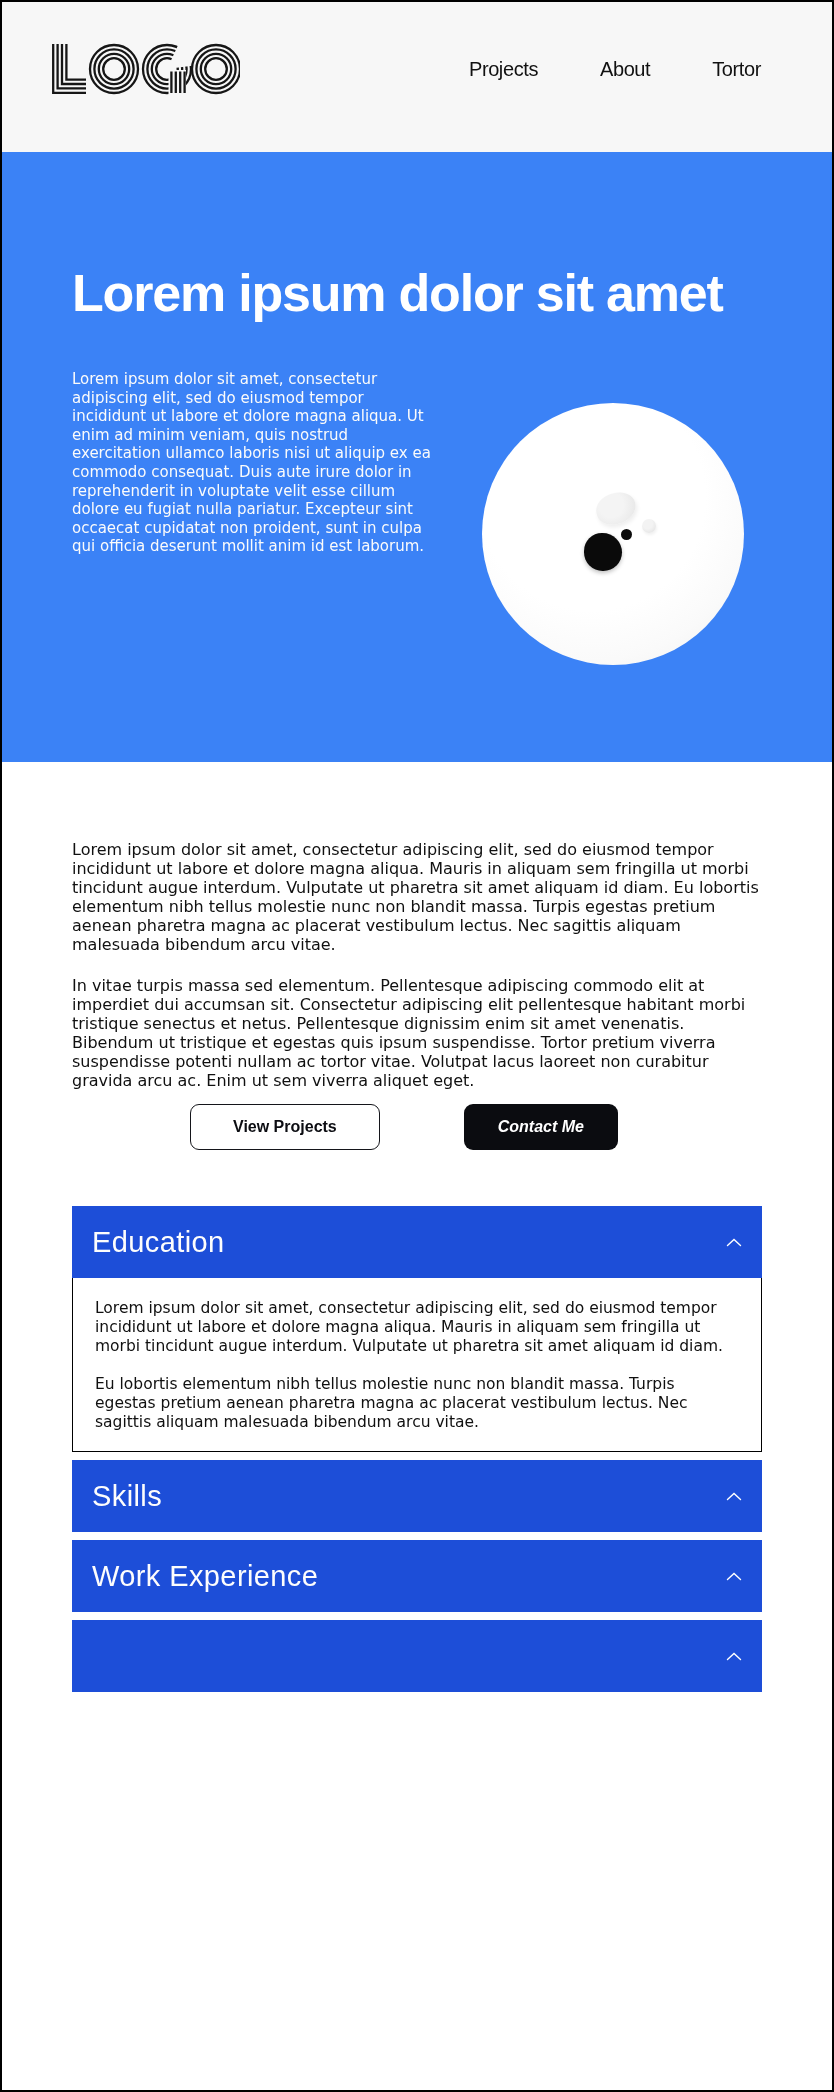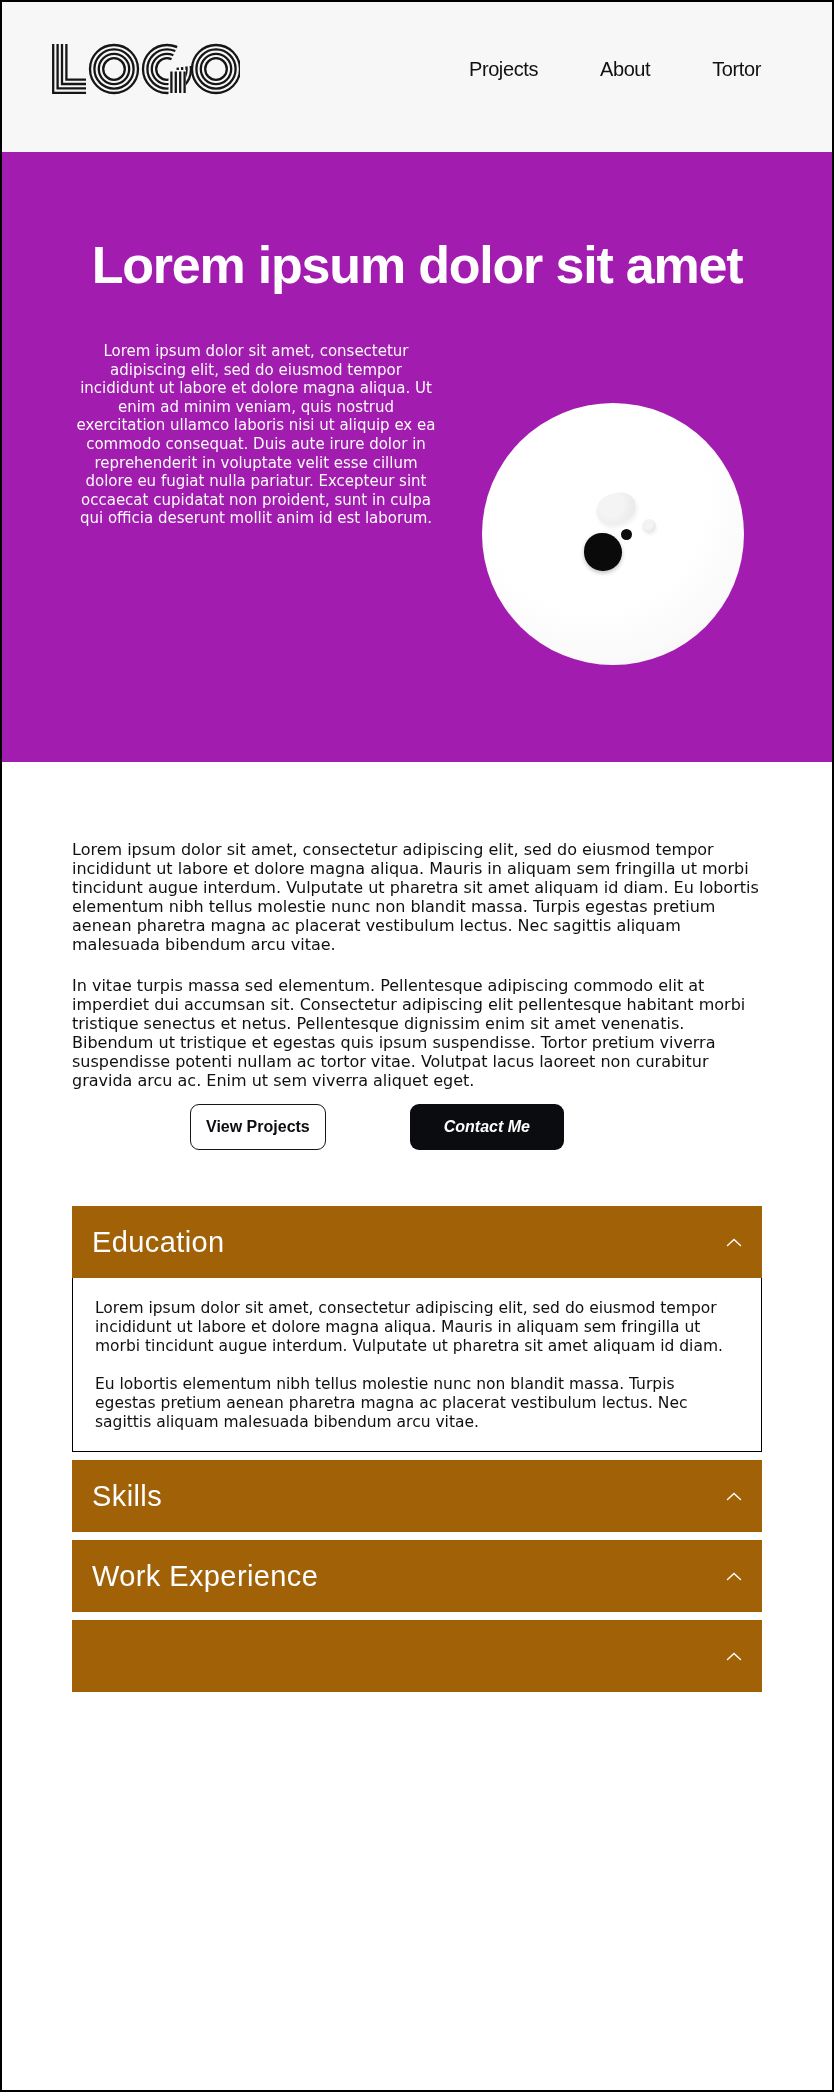--- a/index.html
+++ b/index.html
@@ -16,22 +16,22 @@
     padding:0 71px 16px 48px;
   }
   .logo{ display:block; cursor:pointer; }
   .main-nav{ margin-left:auto; display:flex; gap:62px; }
   .main-nav a{
     text-decoration:none; color:#111; font-size:20px; font-weight:500;
     letter-spacing:-0.4px; font-family:"Liberation Sans", sans-serif;
   }
   
   .hero{
-    background:#a21caf; height:610px; position:relative;
-    padding:78px 70px 0 70px; color:#fff;text-align:center;
+    background:#3b82f6; height:610px; position:relative;
+    padding:106px 70px 0 70px; color:#fff;
   }
   .hero h1{
     font-size:52px; font-weight:bold; line-height:70px;
     letter-spacing:-1.2px; color:#fff;
   }
   .hero h1 span{ display:block; }
   .hero-paragraph{
     margin-top:42px; max-width:368px;
     font-family:"DejaVu Sans", sans-serif;
     font-size:15px; line-height:18.6px; color:#fbfbfb;
@@ -70,29 +70,29 @@
   }
   .about p + p{ margin-top:22px; }
   .cta-row{ display:flex; gap:84px; margin:14px 0 0 118px; }
   .btn{
     height:46px; border-radius:9px; font-family:"Liberation Sans", sans-serif;
     font-size:16px; font-weight:bold; display:inline-flex; align-items:center;
     justify-content:center; cursor:pointer;
   }
   .btn-outline{
     background:#ffffff; color:#0c0d12; border:1.5px solid #14151a;
-    padding:0 15px;
+    padding:0 42px;
   }
   .btn-solid{
     background:#0b0c10; color:#ffffff; border:none; padding:0 34px;font-style:italic;
   }
   
   .accordion{ margin:56px 70px 0 70px; }
   .accordion-header{
-    height:72px; background:#a16207; color:#fff;
+    height:72px; background:#1d4ed8; color:#fff;
     display:flex; align-items:center; padding:0 20px;
     cursor:pointer;
   }
   .accordion-item + .accordion-item{ margin-top:8px; }
   .accordion-title{
     font-size:29px; font-weight:300; letter-spacing:0.4px; color:#fdfdfd;
     font-family:"Liberation Sans", sans-serif;
   }
   .accordion-header .chev{ margin-left:auto; }
   .accordion-panel{

